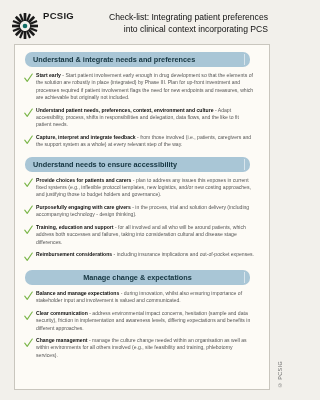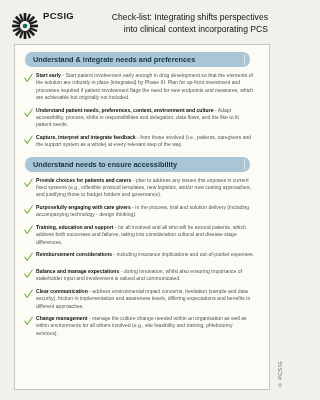--- a/index.html
+++ b/index.html
@@ -124,21 +124,21 @@
               <line x1="20.76" y1="26.17" x2="5.98" y2="20.05" stroke="#1a1a1a" stroke-width="4.2" stroke-linecap="butt"></line>
               <line x1="22.93" y1="22.93" x2="11.62" y2="11.62" stroke="#1a1a1a" stroke-width="5.4" stroke-linecap="butt"></line>
               <line x1="26.17" y1="20.76" x2="20.05" y2="5.98" stroke="#1a1a1a" stroke-width="4.2" stroke-linecap="butt"></line>
             </g>
           <circle cx="30" cy="30" r="4.6" fill="#0f6b63"></circle>
         </svg>
       </div>
       <div class="logo-word">PCSIG</div>
     </div>
     <div class="title">
-      <div>Check-list: Integrating shifts perspectives</div>
+      <div>Check-list: Integrating patient preferences</div>
       <div>into clinical context incorporating PCS</div>
     </div>
   </div>
 
   <div class="card">
     <div class="card-inner" id="sections-host">
         <div class="section">
           <div class="sec-head">Understand &amp; integrate needs and preferences</div>
           <div class="item">
             <span class="check">
@@ -194,20 +194,21 @@
           <div class="item">
             <span class="check">
               <svg width="9" height="10" viewBox="0 0 12 13" aria-hidden="true">
                 <path d="M1 6.6 L4.3 11 L11 1.2" fill="none" stroke="#7ab648" stroke-width="1.5" stroke-linecap="round" stroke-linejoin="round"></path>
               </svg>
             </span>
             <div class="item-text"><span class="lead">Reimbursement considerations</span><span class="dash"> - including insurance implications and out-of-pocket expenses.</span></div>
           </div>
         </div>
         <div class="section">
+          <div class="sec-head">Manage change &amp; expectations</div>
           <div class="item">
             <span class="check">
               <svg width="9" height="10" viewBox="0 0 12 13" aria-hidden="true">
                 <path d="M1 6.6 L4.3 11 L11 1.2" fill="none" stroke="#7ab648" stroke-width="1.5" stroke-linecap="round" stroke-linejoin="round"></path>
               </svg>
             </span>
             <div class="item-text"><span class="lead">Balance and manage expectations</span><span class="dash"> - during innovation, whilst also ensuring importance of stakeholder input and involvement is valued and communicated.</span></div>
           </div>
           <div class="item">
             <span class="check">

